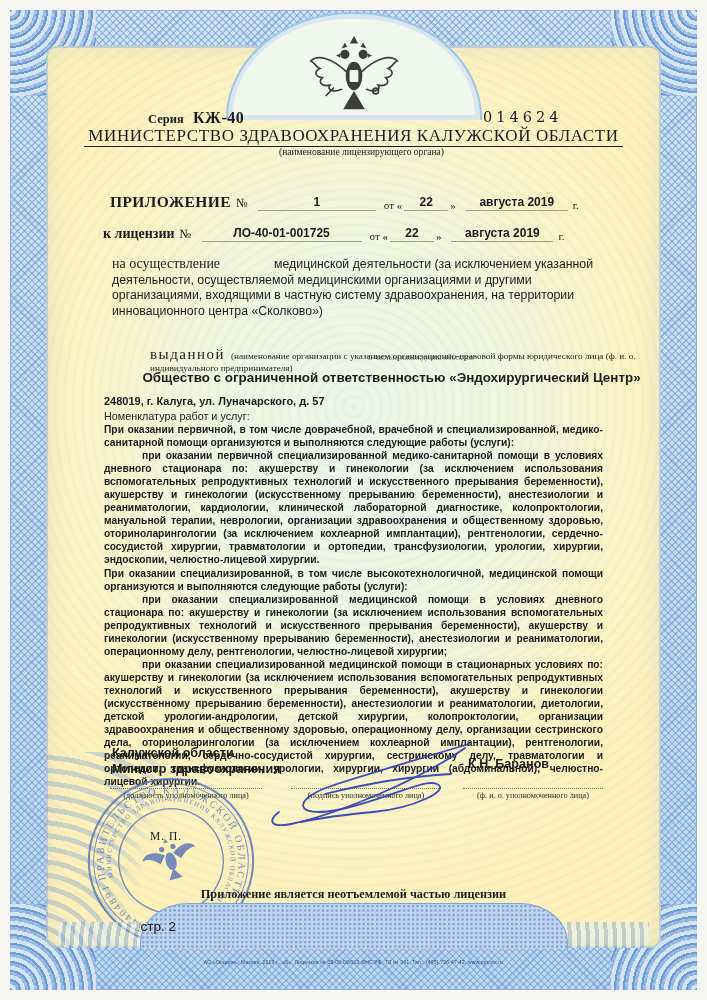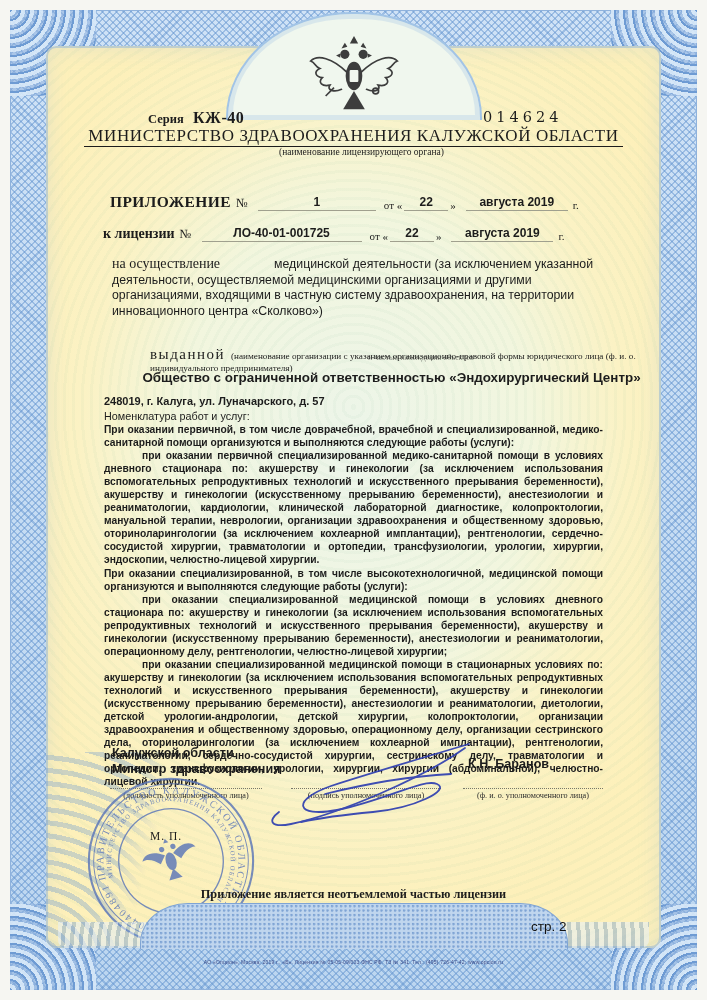--- a/index.html
+++ b/index.html
@@ -76,21 +76,21 @@
   .mp{position:absolute;left:150px;top:830px;font:11.5px "Liberation Serif",serif;letter-spacing:1px;}
   .stamp{position:absolute;left:85px;top:775px;width:172px;height:172px;opacity:.82;transform:rotate(-16deg);}
 
   
   .footer-note{position:absolute;left:0;top:887px;width:707px;text-align:center;font:bold 12.3px "Liberation Serif",serif;}
   .band-strip{position:absolute;left:58px;top:922px;width:591px;height:26px;
       background:repeating-radial-gradient(circle at 30% 120%, rgba(110,155,215,.4) 0 4px, rgba(230,240,250,.55) 4px 9px);border-radius:0 0 8px 8px;}
   .dome{position:absolute;left:50%;top:903px;transform:translateX(-50%);width:426px;height:45px;
       background:radial-gradient(circle at 2px 2px, #7fa4d4 1.1px, rgba(0,0,0,0) 1.5px) 0 0/4.5px 4.5px, #c0d6ee;
       border:1.5px solid #7fa4d4;border-bottom:none;border-radius:48px 48px 0 0/40px 40px 0 0;
-      display:flex;align-items:center;justify-content:flex-end;}
+      display:flex;align-items:center;justify-content:flex-start;}
   .page-label{font:13.5px "Liberation Sans",sans-serif;color:#111;}
   .print-info{position:absolute;left:0;top:959px;width:707px;text-align:center;font:5px "Liberation Sans",sans-serif;color:#3c4a86;letter-spacing:.2px;}
 </style>
 </head>
 <body>
 
 <div class="page">
 
   <div class="border-band"></div>
   <div class="corner tl"></div>

